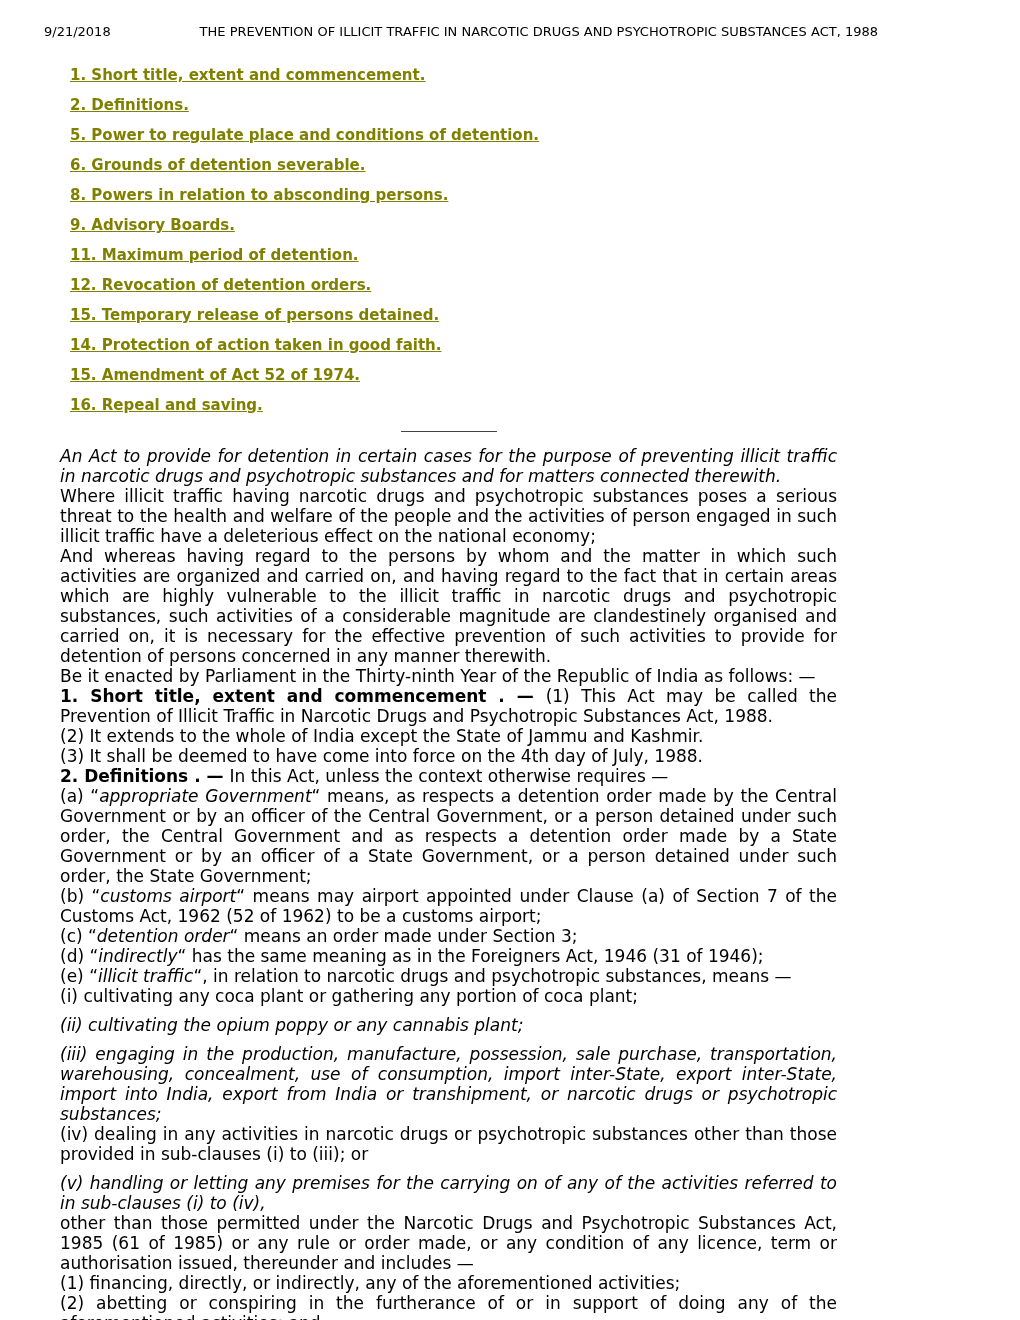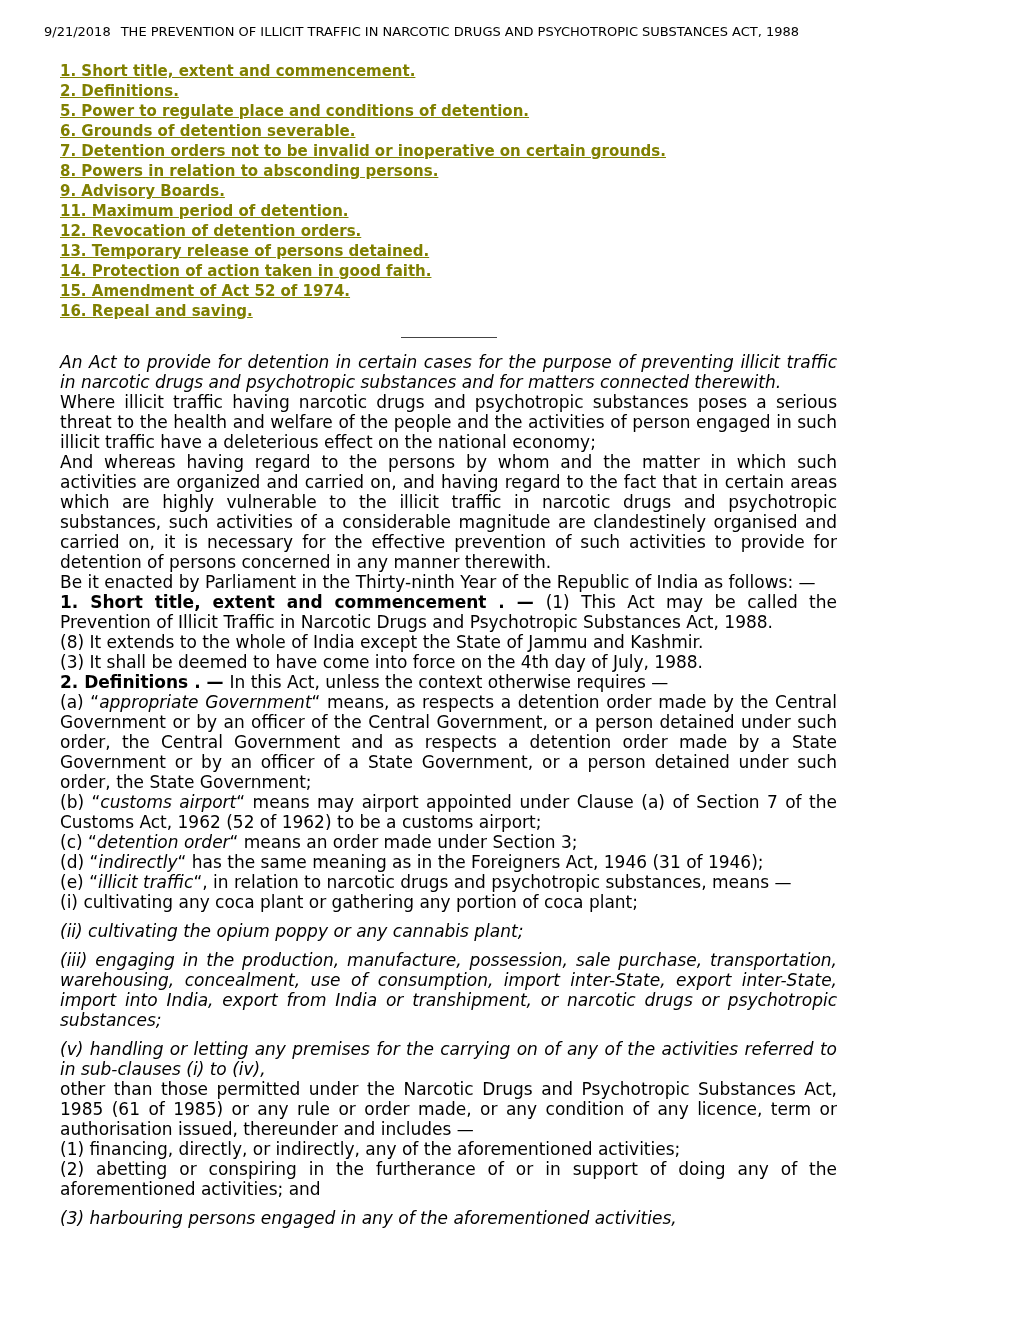--- a/index.html
+++ b/index.html
@@ -7,26 +7,26 @@
 
   .page { width: 892px; min-height: 1320px; box-sizing: border-box; }
 
   .header {
     display: flex;
     align-items: baseline;
     font-size: 13px;
     padding: 24px 14px 16px 44px;
   }
   .header .date { white-space: nowrap; }
-  .header .title { flex: 1; text-align: left; padding-left: 10px; }
+  .header .title { flex: 1; text-align: right; padding-left: 10px; }
 
   .content { padding: 0 55px 40px 60px; }
 
   .toc { margin-top: 6px; }
-  .toc-line { margin: 0; }
+  .toc-line { margin: 10px; }
   .toc-link {
     color: #808000;
     font-weight: bold;
     font-size: 15px;
     line-height: 20px;
     text-decoration: underline;
     cursor: pointer;
   }
 
   .separator {
@@ -57,49 +57,49 @@
     <span class="title">THE PREVENTION OF ILLICIT TRAFFIC IN NARCOTIC DRUGS AND PSYCHOTROPIC SUBSTANCES ACT, 1988</span>
   </div>
 
   <div class="content">
 
     <div class="toc">
       <div class="toc-line"><a class="toc-link">1. Short title, extent and commencement.</a></div>
       <div class="toc-line"><a class="toc-link">2. Definitions.</a></div>
       <div class="toc-line"><a class="toc-link">5. Power to regulate place and conditions of detention.</a></div>
       <div class="toc-line"><a class="toc-link">6. Grounds of detention severable.</a></div>
-      <div class="toc-line"><a class="toc-link">7. Detention orders not to be invalid or inoperative on certain grounds.</a></div>
       <div class="toc-line"><a class="toc-link">8. Powers in relation to absconding persons.</a></div>
       <div class="toc-line"><a class="toc-link">9. Advisory Boards.</a></div>
       <div class="toc-line"><a class="toc-link">11. Maximum period of detention.</a></div>
       <div class="toc-line"><a class="toc-link">12. Revocation of detention orders.</a></div>
-      <div class="toc-line"><a class="toc-link">13. Temporary release of persons detained.</a></div>
+      <div class="toc-line"><a class="toc-link">15. Temporary release of persons detained.</a></div>
       <div class="toc-line"><a class="toc-link">14. Protection of action taken in good faith.</a></div>
       <div class="toc-line"><a class="toc-link">15. Amendment of Act 52 of 1974.</a></div>
       <div class="toc-line"><a class="toc-link">16. Repeal and saving.</a></div>
     </div>
 
     <div class="separator"></div>
 
     <p class="para"><span class="i">An Act to provide for detention in certain cases for the purpose of preventing illicit traffic in narcotic drugs and psychotropic substances and for matters connected therewith.</span></p>
     <p class="para"><span>Where illicit traffic having narcotic drugs and psychotropic substances poses a serious threat to the health and welfare of the people and the activities of person engaged in such illicit traffic have a deleterious effect on the national economy;</span></p>
     <p class="para"><span>And whereas having regard to the persons by whom and the matter in which such activities are organized and carried on, and having regard to the fact that in certain areas which are highly vulnerable to the illicit traffic in narcotic drugs and psychotropic substances, such activities of a considerable magnitude are clandestinely organised and carried on, it is necessary for the effective prevention of such activities to provide for detention of persons concerned in any manner therewith.</span></p>
     <p class="para"><span>Be it enacted by Parliament in the Thirty-ninth Year of the Republic of India as follows: —</span></p>
     <p class="para"><span class="b">1. Short title, extent and commencement . — </span><span>(1) This Act may be called the Prevention of Illicit Traffic in Narcotic Drugs and Psychotropic Substances Act, 1988.</span></p>
-    <p class="para"><span>(8) It extends to the whole of India except the State of Jammu and Kashmir.</span></p>
+    <p class="para"><span>(2) It extends to the whole of India except the State of Jammu and Kashmir.</span></p>
     <p class="para"><span>(3) It shall be deemed to have come into force on the 4th day of July, 1988.</span></p>
     <p class="para"><span class="b">2. Definitions . — </span><span>In this Act, unless the context otherwise requires —</span></p>
     <p class="para"><span>(a) “</span><span class="i">appropriate Government</span><span>“ means, as respects a detention order made by the Central Government or by an officer of the Central Government, or a person detained under such order, the Central Government and as respects a detention order made by a State Government or by an officer of a State Government, or a person detained under such order, the State Government;</span></p>
     <p class="para"><span>(b) “</span><span class="i">customs airport</span><span>“ means may airport appointed under Clause (a) of Section 7 of the Customs Act, 1962 (52 of 1962) to be a customs airport;</span></p>
     <p class="para"><span>(c) “</span><span class="i">detention order</span><span>“ means an order made under Section 3;</span></p>
     <p class="para"><span>(d) “</span><span class="i">indirectly</span><span>“ has the same meaning as in the Foreigners Act, 1946 (31 of 1946);</span></p>
     <p class="para"><span>(e) “</span><span class="i">illicit traffic</span><span>“, in relation to narcotic drugs and psychotropic substances, means —</span></p>
     <p class="para"><span>(i) cultivating any coca plant or gathering any portion of coca plant;</span></p>
     <p class="para gap"><span>(ii) cultivating the opium poppy or any cannabis plant;</span></p>
     <p class="para gap"><span>(iii) engaging in the production, manufacture, possession, sale purchase, transportation, warehousing, concealment, use of consumption, import inter-State, export inter-State, import into India, export from India or transhipment, or narcotic drugs or psychotropic substances;</span></p>
+    <p class="para"><span>(iv) dealing in any activities in narcotic drugs or psychotropic substances other than those provided in sub-clauses (i) to (iii); or</span></p>
     <p class="para gap"><span>(v) handling or letting any premises for the carrying on of any of the activities referred to in sub-clauses (i) to (iv),</span></p>
     <p class="para"><span>other than those permitted under the Narcotic Drugs and Psychotropic Substances Act, 1985 (61 of 1985) or any rule or order made, or any condition of any licence, term or authorisation issued, thereunder and includes —</span></p>
     <p class="para"><span>(1) financing, directly, or indirectly, any of the aforementioned activities;</span></p>
     <p class="para"><span>(2) abetting or conspiring in the furtherance of or in support of doing any of the aforementioned activities; and</span></p>
     <p class="para gap"><span>(3) harbouring persons engaged in any of the aforementioned activities,</span></p>
 
   </div>
 </div>
 
 </body></html>

